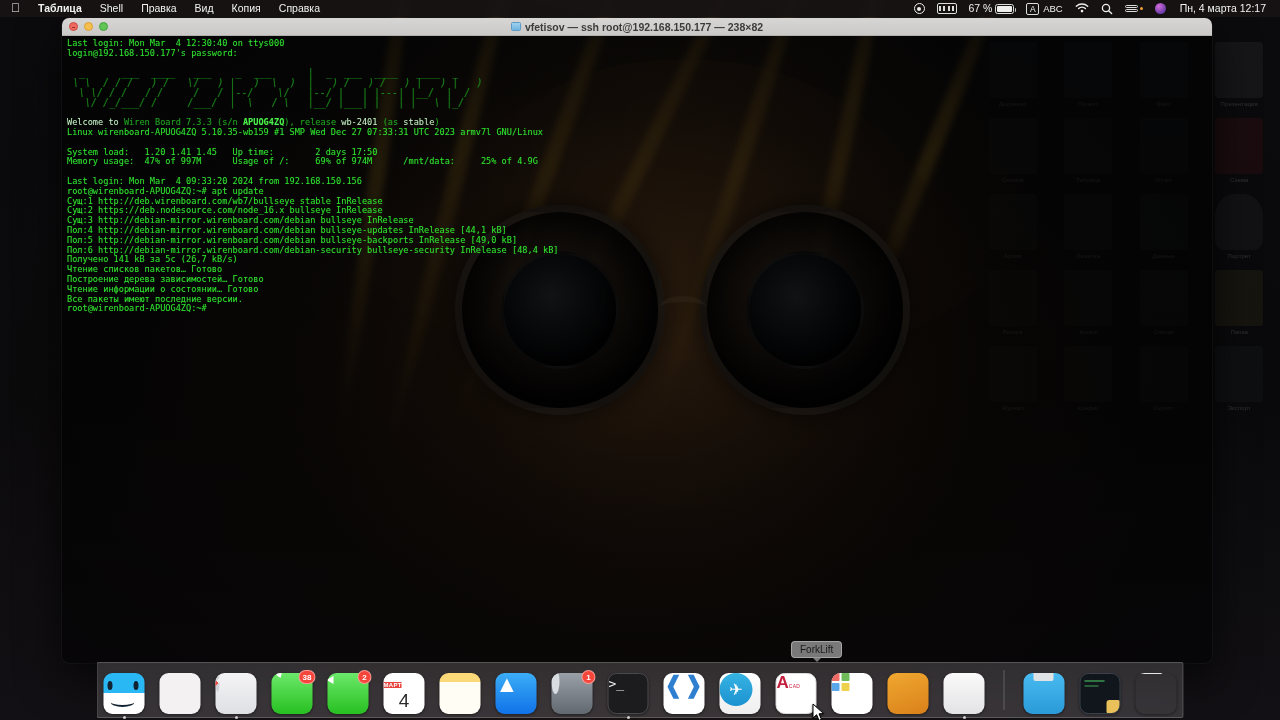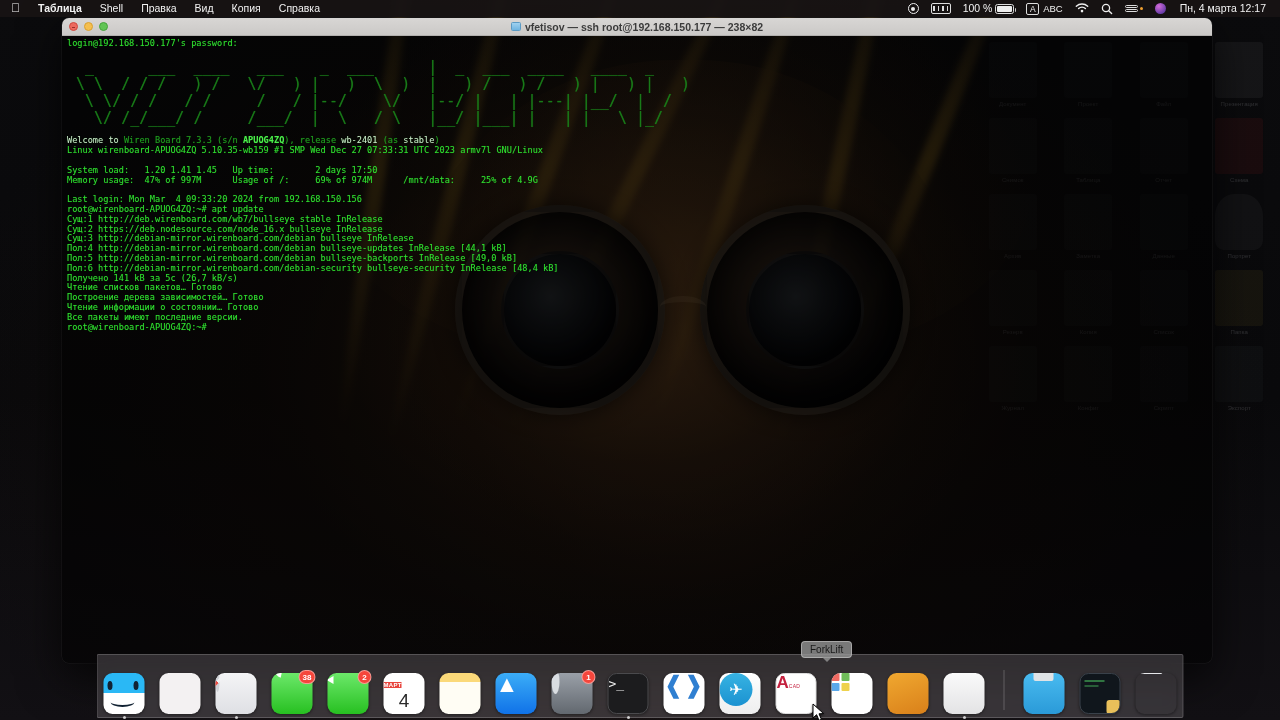--- a/index.html
+++ b/index.html
@@ -139,42 +139,41 @@
     font-family:"DejaVu Sans Mono","Liberation Mono",monospace;
     font-size:8.6px; line-height:9.8px;
     color:#2fe02f;
     white-space:pre;
     letter-spacing:0px;
     text-shadow:0 0 1px rgba(40,230,40,0.35);
   }
   #screen .dim{ color:#1f9c1f; }
   #screen .wht{ color:#cfe8cf; }
   #screen .bold{ font-weight:bold; color:#4cf04c;text-align:center; }
-  #ascii{ color:#187a18; line-height:17px; font-size:15px; }
+  #ascii{ color:#187a18; line-height:10px; font-size:10px;font-style:italic; }
 
   
   #tooltip{
     position:absolute; left:791px; top:641px;
     background:rgba(150,150,150,0.80);
     border:0.5px solid rgba(255,255,255,0.35);
     border-radius:4px; padding:2px 8px;
     font-size:10px; color:#1a1a1a;
     z-index:70;
-    margin-left:10px;
   }
   #tooltip:after{
     content:""; position:absolute; left:50%; bottom:-5px; margin-left:-5px;
     border-left:5px solid transparent; border-right:5px solid transparent;
     border-top:5px solid rgba(150,150,150,0.80);
   }
 
   
   #dock{
     position:absolute; left:50%; transform:translateX(-50%);
-    bottom:2px; height:64px;
+    bottom:2px; height:56px;
     background:rgba(128,122,130,0.34);
     border:0.5px solid rgba(255,255,255,0.18);
     border-radius:2px;
     display:flex; align-items:flex-end; gap:15px;
     padding:4px 6px 3px; z-index:65;
     backdrop-filter:blur(8px);
   }
   .dapp{ position:relative; width:41px; height:41px; border-radius:9px; overflow:visible; }
   .dapp .ico{ width:41px; height:41px; border-radius:9px; position:relative; overflow:hidden; display:block;
               box-shadow:0 1px 3px rgba(0,0,0,0.4); }
@@ -364,21 +363,21 @@
         <span class="mb-dot"></span>
       </div>
     <div class="ri">
       <span class="kbicon">
           <s></s>
           <s></s>
           <s></s>
           <s></s>
         </span>
     </div>
-    <div class="ri" style="padding-right:3px">100 %</div>
+    <div class="ri" style="padding-right:3px">67 %</div>
     <div class="ri" style="padding-left:0">
         <span class="batt">
           <i></i>
         </span>
       </div>
     <div class="ri">
       <span class="abox">A</span>
       <span style="font-size:9.5px">ABC</span>
     </div>
     <div class="ri">
@@ -413,21 +412,21 @@
     <div class="lights">
       <span class="lg-r"></span>
       <span class="lg-y"></span>
       <span class="lg-g"></span>
     </div>
     <div id="title">
       <span class="tmini"></span>
       <span>vfetisov — ssh root@192.168.150.177 — 238×82</span>
     </div>
   </div>
-  <div id="screen"><div>login@192.168.150.177's password:</div><div>&nbsp;</div><div id="ascii">  _      ___  ____   ___    _  ___      |  _  ___  ____   ____  _     
+  <div id="screen"><div>Last login: Mon Mar  4 12:30:40 on ttys000</div><div>login@192.168.150.177's password:</div><div>&nbsp;</div><div id="ascii">  _      ___  ____   ___    _  ___      |  _  ___  ____   ____  _     
  \ \  / / /   ) /   \/   ) |   )  \  )  |   ) /   ) /   ) |   ) |   ) 
   \ \/ / /   / /     /   / |--/    \/   |--/ |   | |---| |__/  |  /  
    \/ /_/___/ /     /___/  |  \   / \   |__/ |___| |   | |   \ |_/   </div><div>&nbsp;</div><div><span class="wht">Welcome to </span><span class="dim">Wiren Board 7.3.3 (s/n </span><span class="bold">APUOG4ZQ</span><span class="dim">), release </span><span class="wht">wb-2401</span><span class="dim"> (as </span><span class="wht">stable</span><span class="dim">)</span></div><div>Linux wirenboard-APUOG4ZQ 5.10.35-wb159 #1 SMP Wed Dec 27 07:33:31 UTC 2023 armv7l GNU/Linux</div><div>&nbsp;</div><div>System load:   1.20 1.41 1.45   Up time:        2 days 17:50</div><div>Memory usage:  47% of 997M      Usage of /:     69% of 974M      /mnt/data:     25% of 4.9G</div><div>&nbsp;</div><div>Last login: Mon Mar  4 09:33:20 2024 from 192.168.150.156</div><div>root@wirenboard-APUOG4ZQ:~# apt update</div><div>Сущ:1 http://deb.wirenboard.com/wb7/bullseye stable InRelease</div><div>Сущ:2 https://deb.nodesource.com/node_16.x bullseye InRelease</div><div>Сущ:3 http://debian-mirror.wirenboard.com/debian bullseye InRelease</div><div>Пол:4 http://debian-mirror.wirenboard.com/debian bullseye-updates InRelease [44,1 kB]</div><div>Пол:5 http://debian-mirror.wirenboard.com/debian bullseye-backports InRelease [49,0 kB]</div><div>Пол:6 http://debian-mirror.wirenboard.com/debian-security bullseye-security InRelease [48,4 kB]</div><div>Получено 141 kB за 5с (26,7 kB/s)</div><div>Чтение списков пакетов… Готово</div><div>Построение дерева зависимостей… Готово</div><div>Чтение информации о состоянии… Готово</div><div>Все пакеты имеют последние версии.</div><div>root@wirenboard-APUOG4ZQ:~#</div></div>
 </div>
 
 <div id="tooltip">ForkLift</div>
 
 <div id="dock">
 
   <div class="dapp">

